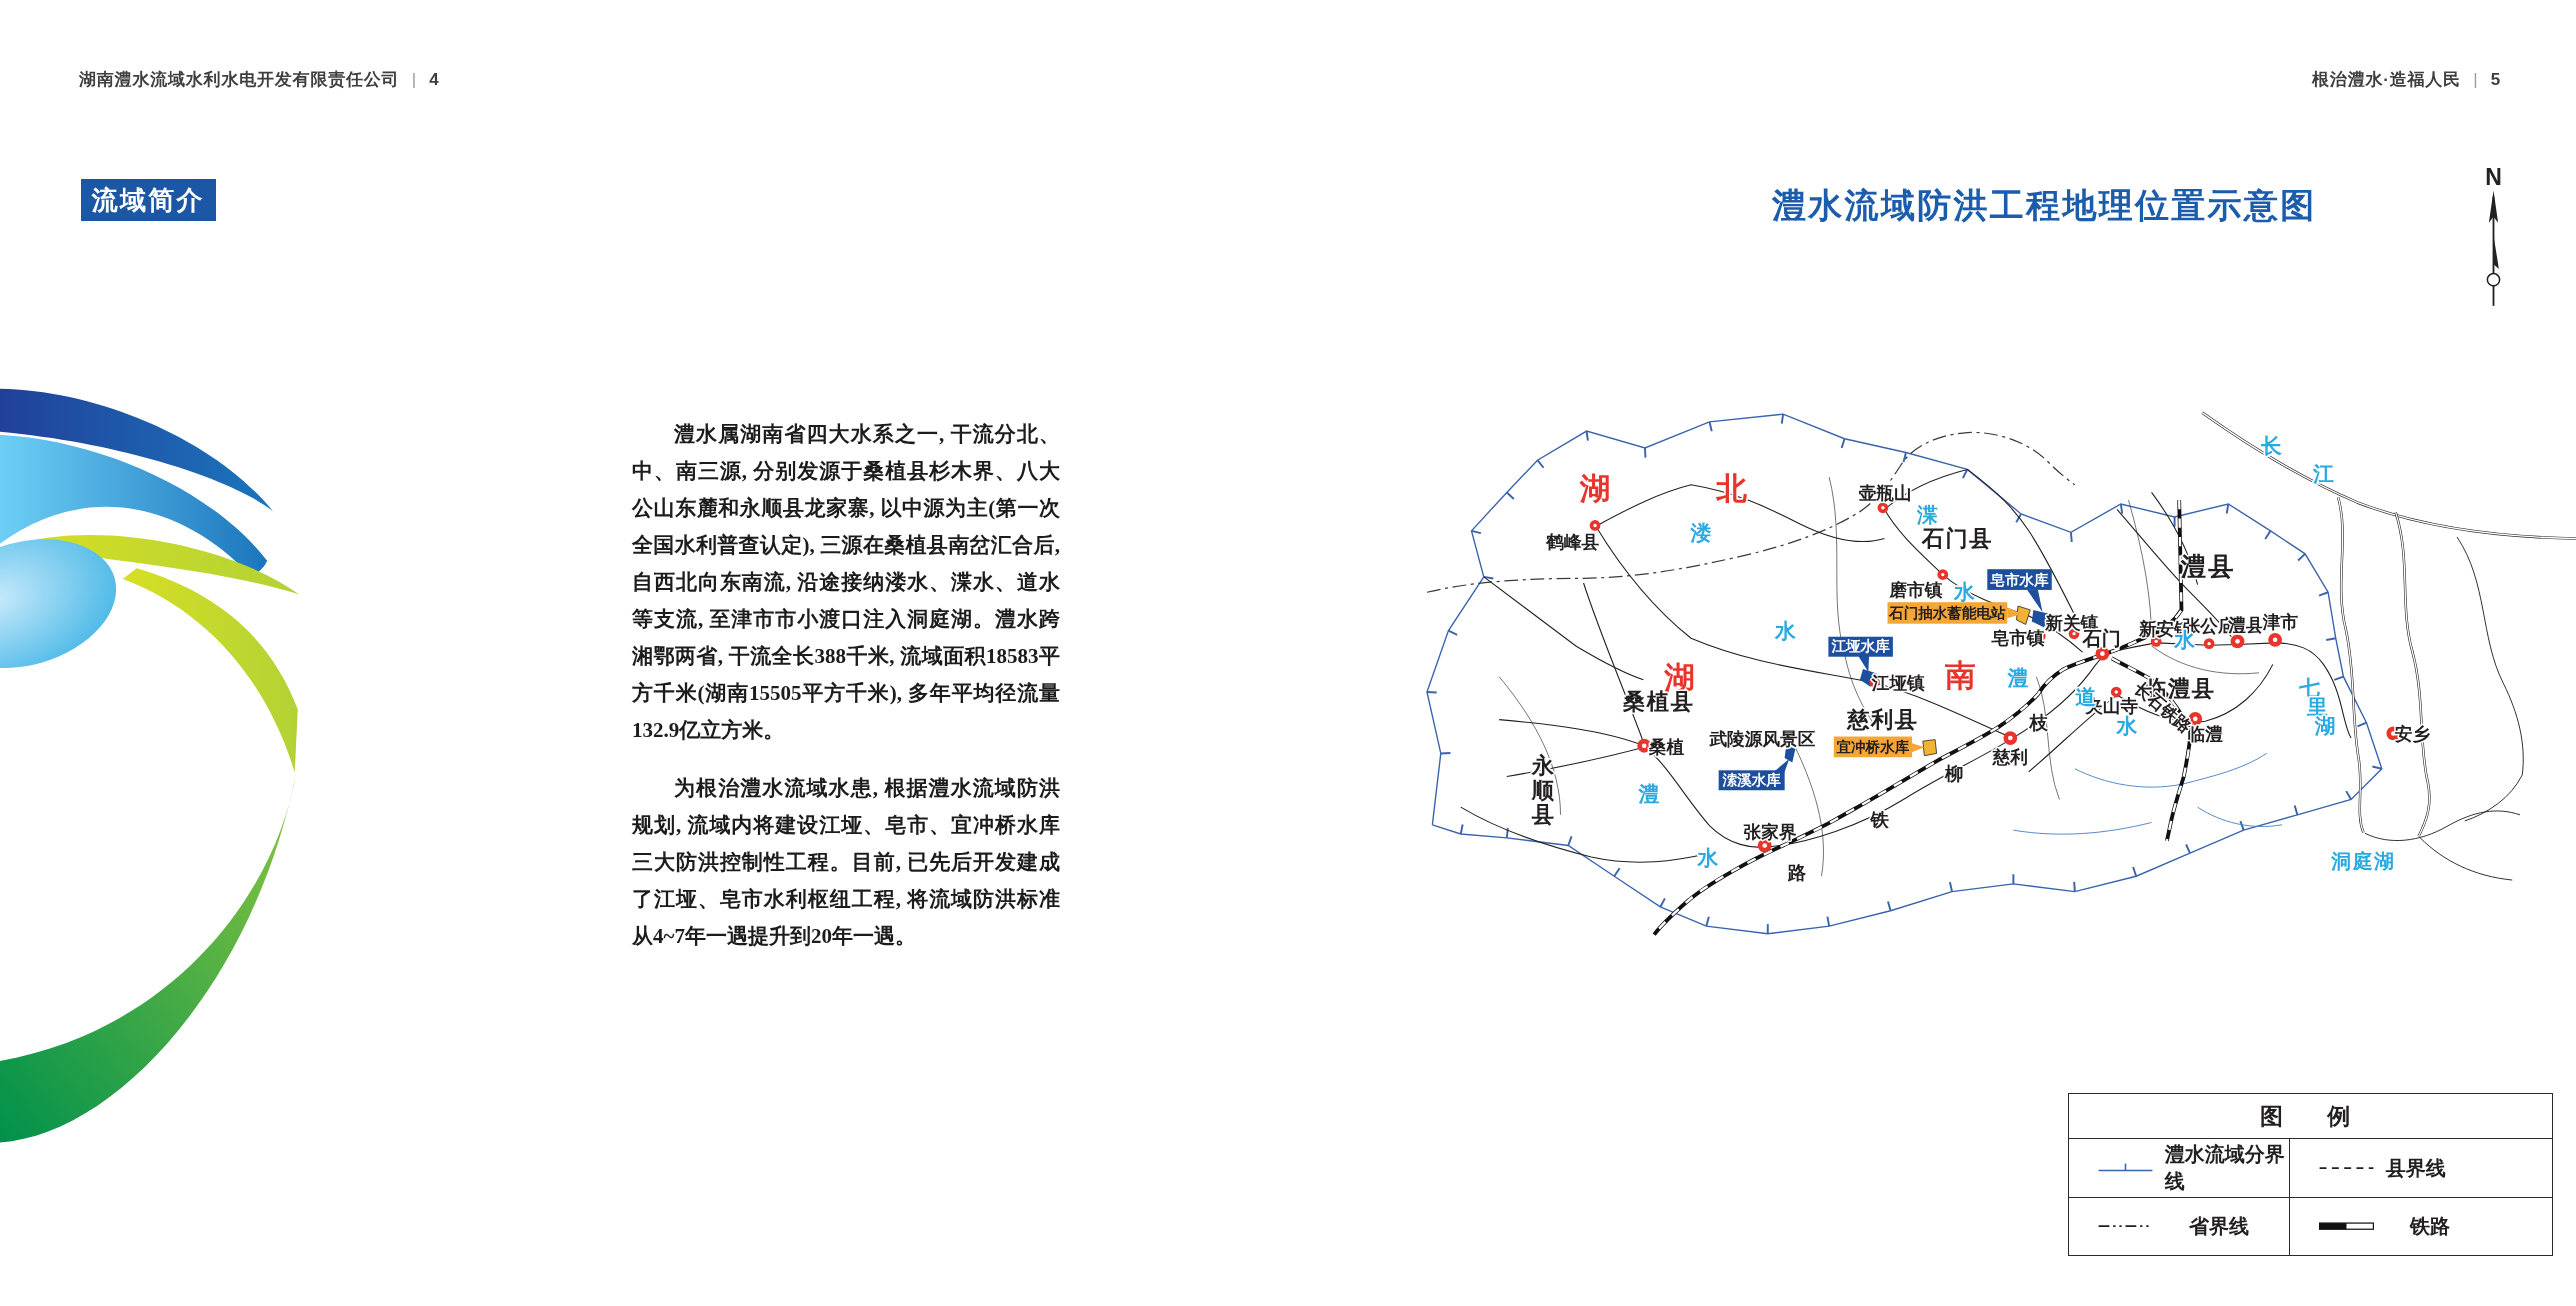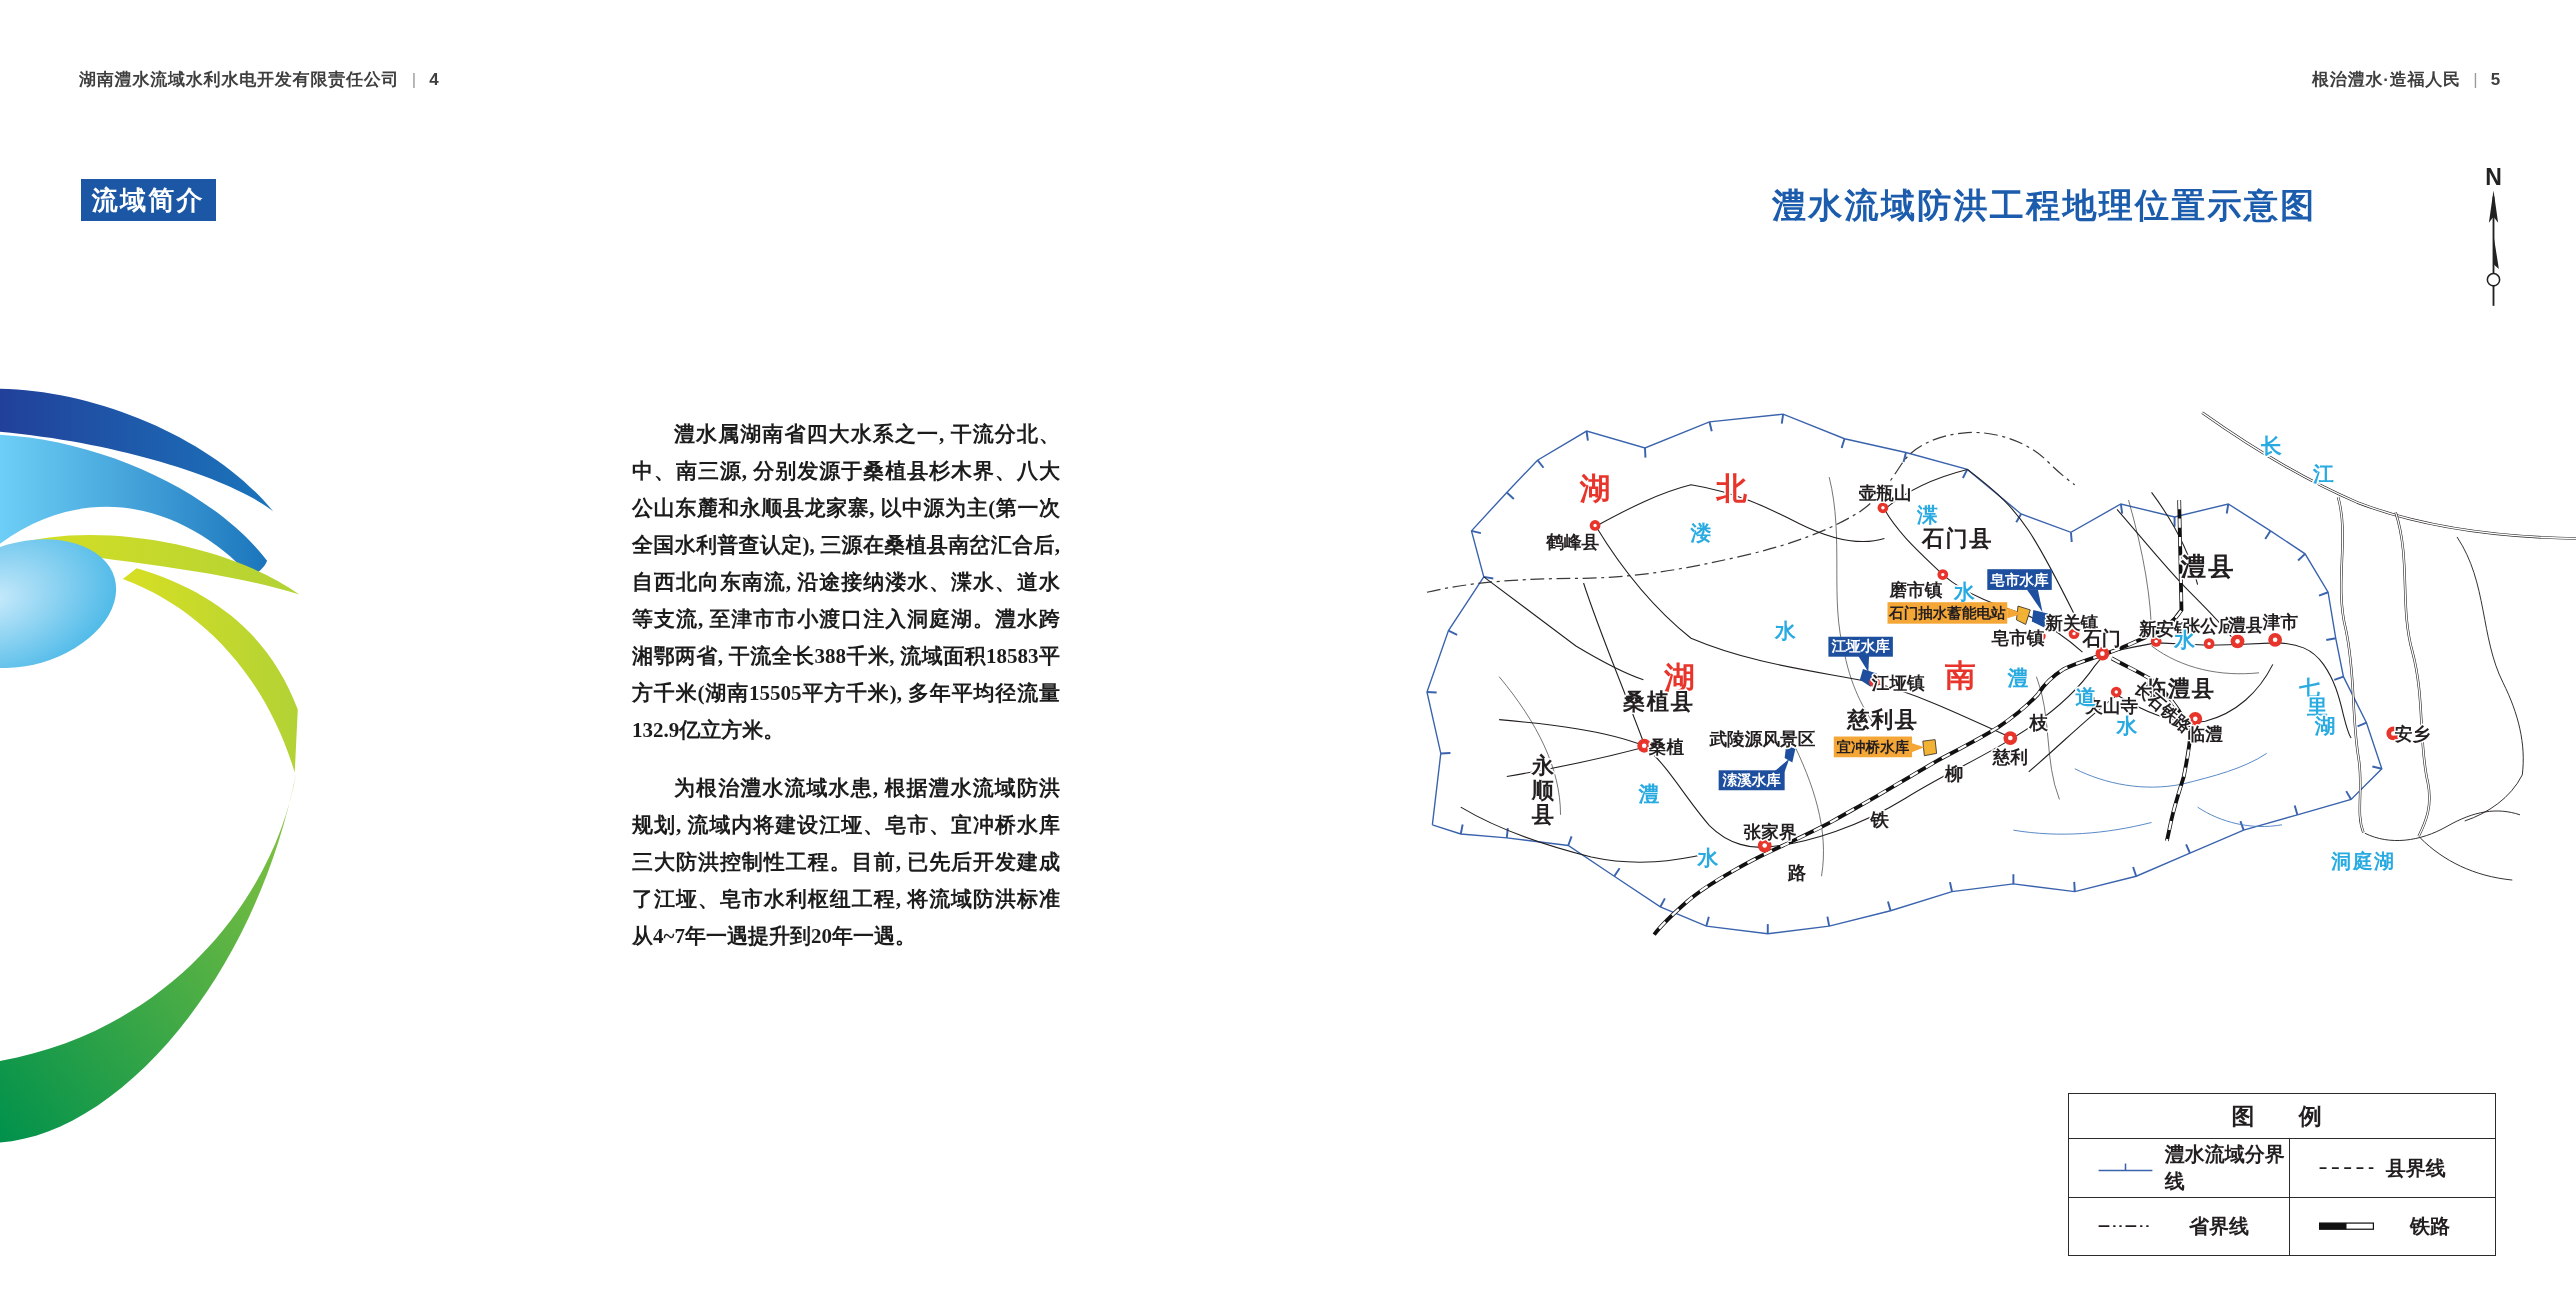--- a/index.html
+++ b/index.html
@@ -40,21 +40,21 @@
   .t-town{font-size:23px;fill:#231f20;}
   .t-town-lg{font-size:25px;fill:#231f20;}
   .t-river{font-size:27px;fill:#29abe2;}
   .t-lake{font-size:26px;fill:#29abe2;letter-spacing:2px;}
   .t-rail{font-size:24px;fill:#231f20;}
   .t-rail-sm{font-size:22px;fill:#231f20;}
   .t-call{font-family:"Liberation Sans",sans-serif;font-weight:bold;font-size:19px;fill:#ffffff;}
   .t-call-dk{font-family:"Liberation Sans",sans-serif;font-weight:bold;font-size:19px;fill:#231f20;}
 
   
-  .legend{position:absolute;left:2068px;top:1093px;width:428px;height:163px;
+  .legend{position:absolute;left:2068px;top:1093px;width:485px;height:163px;
     border:1.5px solid #2b2b2b;box-sizing:border-box;background:#fff;
     display:grid;grid-template-columns:220px 1fr;grid-template-rows:45px 1fr 1fr;}
   .legend .ttl{grid-column:1/3;display:flex;align-items:center;justify-content:center;
     font-size:23px;font-weight:bold;color:#231f20;letter-spacing:10.7px;
     border-bottom:1.2px solid #2b2b2b;}
   .legend .cell{display:flex;align-items:center;gap:10.7px;padding-left:28px;
     font-size:20px;font-weight:bold;color:#231f20;}
   .legend .cell.bl{border-left:1.2px solid #2b2b2b;}
   .legend .cell.bt{border-top:1.2px solid #2b2b2b;gap:35px;}
   .legend svg{flex:0 0 auto;}

